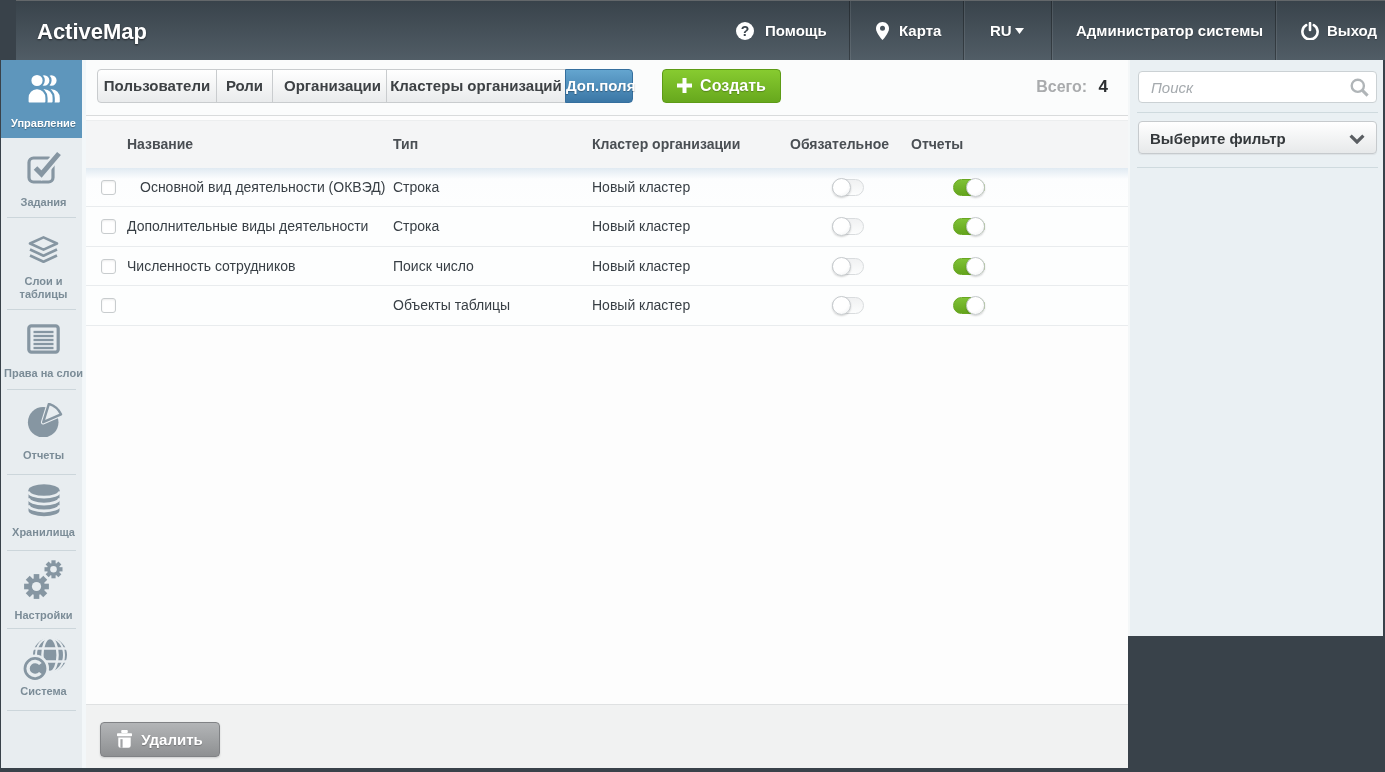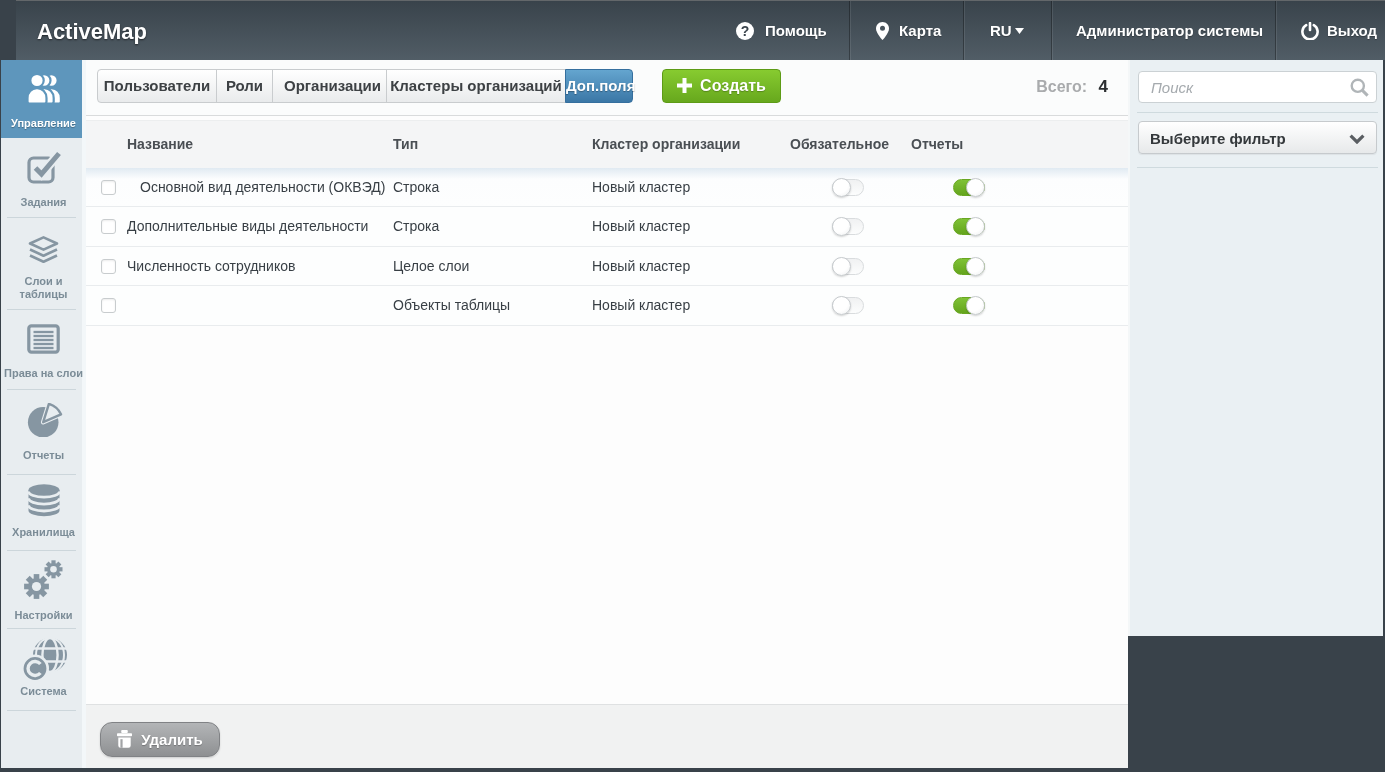--- a/index.html
+++ b/index.html
@@ -34,21 +34,21 @@
 .trow div.c{position:absolute;top:0;height:39px;line-height:39px;font-size:14px;color:#383f45}
 .cbx{position:absolute;left:15px;top:12px;width:15px;height:15px;background:#fff;border:1px solid #c8ccce;border-radius:3px;box-shadow:inset 0 1px 2px rgba(0,0,0,.08)}
 .tog{position:absolute;top:11px;width:32px;height:17px;border-radius:9px}
 .tog.off{background:linear-gradient(#f0f1f2,#fcfdfd);border:1px solid #d9dcde}
 .tog.on{background:linear-gradient(#7fc236,#65a51e);border:1px solid #69a722}
 .knob{position:absolute;top:-2px;width:19px;height:19px;border-radius:50%;background:radial-gradient(circle at 35% 30%,#ffffff 55%,#eceeef);border:1px solid #c6cacd;box-shadow:0 1px 2px rgba(0,0,0,.18)}
 .tog.off .knob{left:-1px}
 .tog.on .knob{right:-1px}
 
 #bottombar{position:absolute;left:0;top:644px;width:1042px;height:64px;background:#f1f2f2;border-top:1px solid #dfe1e2}
-#btn-del{position:absolute;left:14px;top:17px;width:120px;height:35px;border:1px solid #808285;border-radius:12px;background:linear-gradient(#b3b5b7,#8e9092);color:#fff;font-weight:bold;font-size:15px;text-align:center;line-height:33px;text-shadow:0 1px 1px rgba(0,0,0,.25);box-shadow:0 1px 2px rgba(0,0,0,.15)}
+#btn-del{position:absolute;left:14px;top:17px;width:120px;height:35px;border:1px solid #808285;border-radius:4px;background:linear-gradient(#b3b5b7,#8e9092);color:#fff;font-weight:bold;font-size:15px;text-align:center;line-height:33px;text-shadow:0 1px 1px rgba(0,0,0,.25);box-shadow:0 1px 2px rgba(0,0,0,.15)}
 
 #rightsb{position:absolute;left:1128px;top:60px;width:255px;height:576px;background:#eaf0f3;border-left:2px solid #f4f7f8}
 #search{position:absolute;left:8px;top:11px;width:239px;height:32px;background:#fff;border:1px solid #cbd1d4;border-radius:4px}
 #search span{position:absolute;left:12px;top:7px;font-style:italic;font-size:15px;color:#a5aaae}
 .rsep{position:absolute;left:7px;width:241px;height:1px;background:#cfdade}
 #filter{position:absolute;left:8px;top:61px;width:239px;height:33px;background:linear-gradient(#ffffff,#e7e9ea);border:1px solid #c6cacd;border-radius:4px;box-shadow:0 1px 1px rgba(0,0,0,.06)}
 #filter span{position:absolute;left:11px;top:8px;font-size:15px;font-weight:bold;color:#34383b}
 </style>
 </head>
 <body>
@@ -241,21 +241,21 @@
     <div class="tog off" style="left:746px">
         <div class="knob"></div>
       </div>
     <div class="tog on" style="left:867px">
         <div class="knob"></div>
       </div>
   </div>
   <div class="trow" style="top:186.8px">
     <div class="cbx"></div>
     <div class="c" style="left:41px">Численность сотрудников</div>
-    <div class="c" style="left:307px">Целое слои</div>
+    <div class="c" style="left:307px">Поиск число</div>
     <div class="c" style="left:506px">Новый кластер</div>
     <div class="tog off" style="left:746px">
         <div class="knob"></div>
       </div>
     <div class="tog on" style="left:867px">
         <div class="knob"></div>
       </div>
   </div>
   <div class="trow" style="top:226.2px">
     <div class="cbx"></div>

